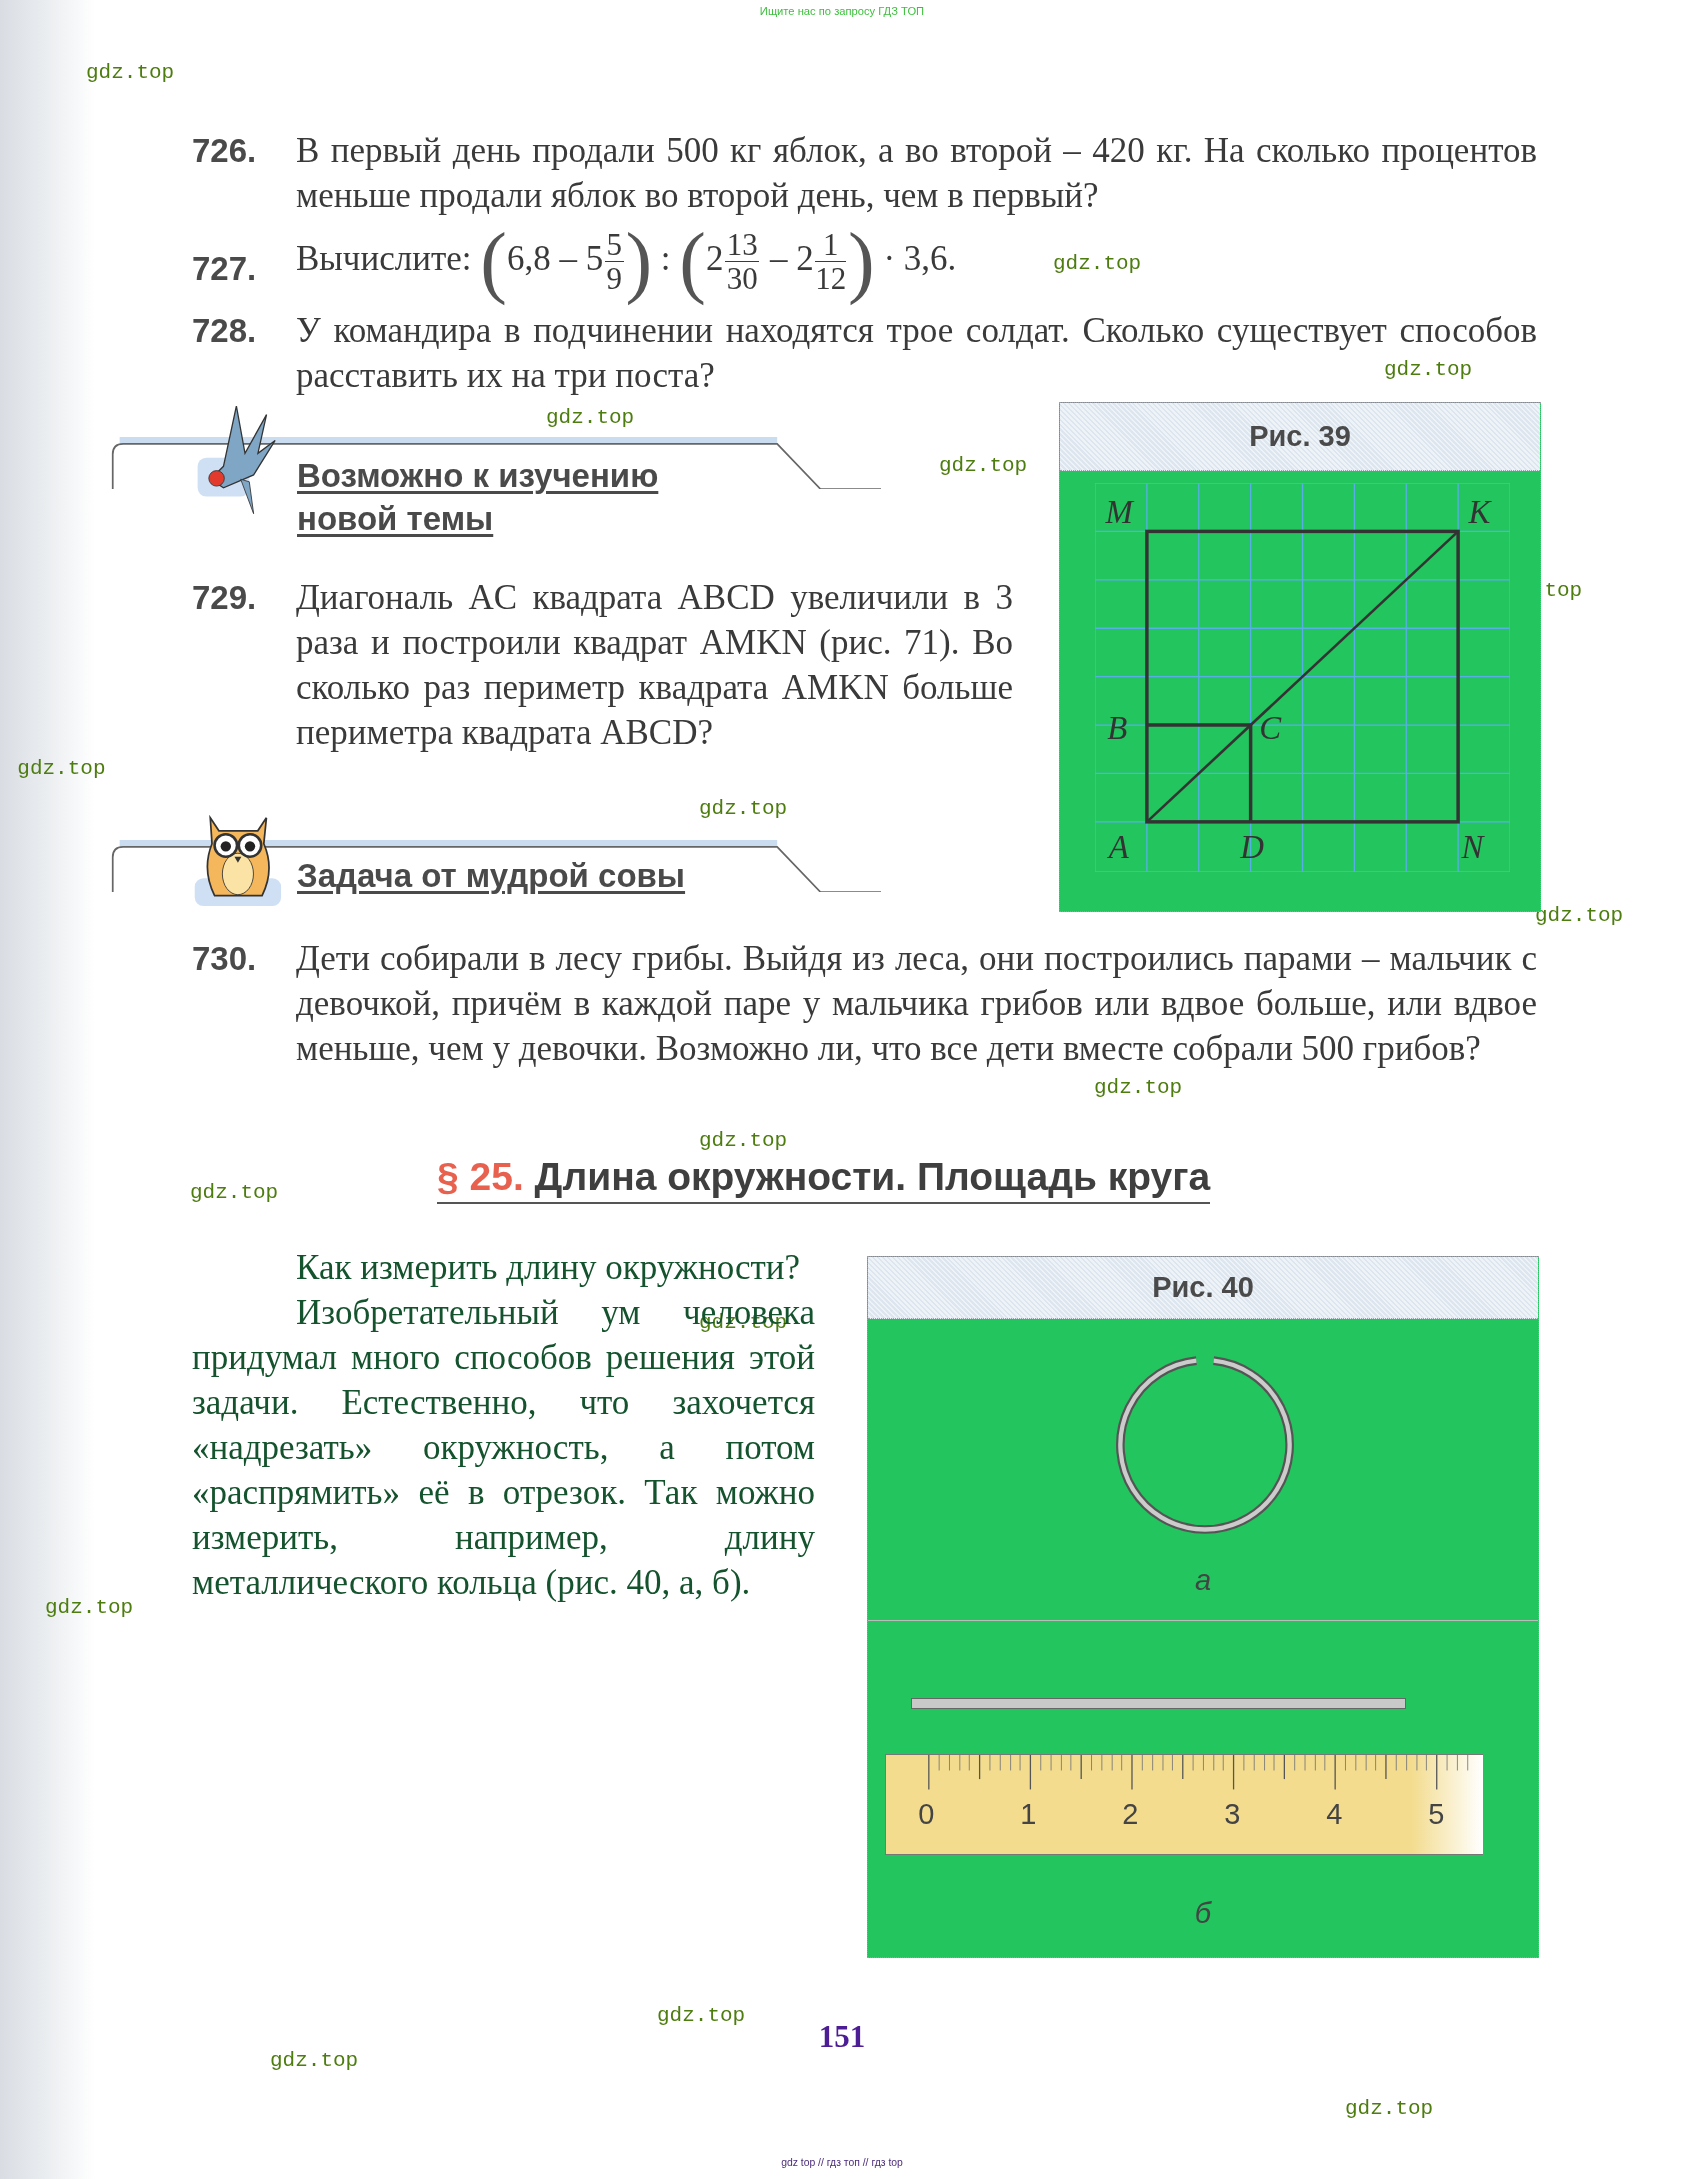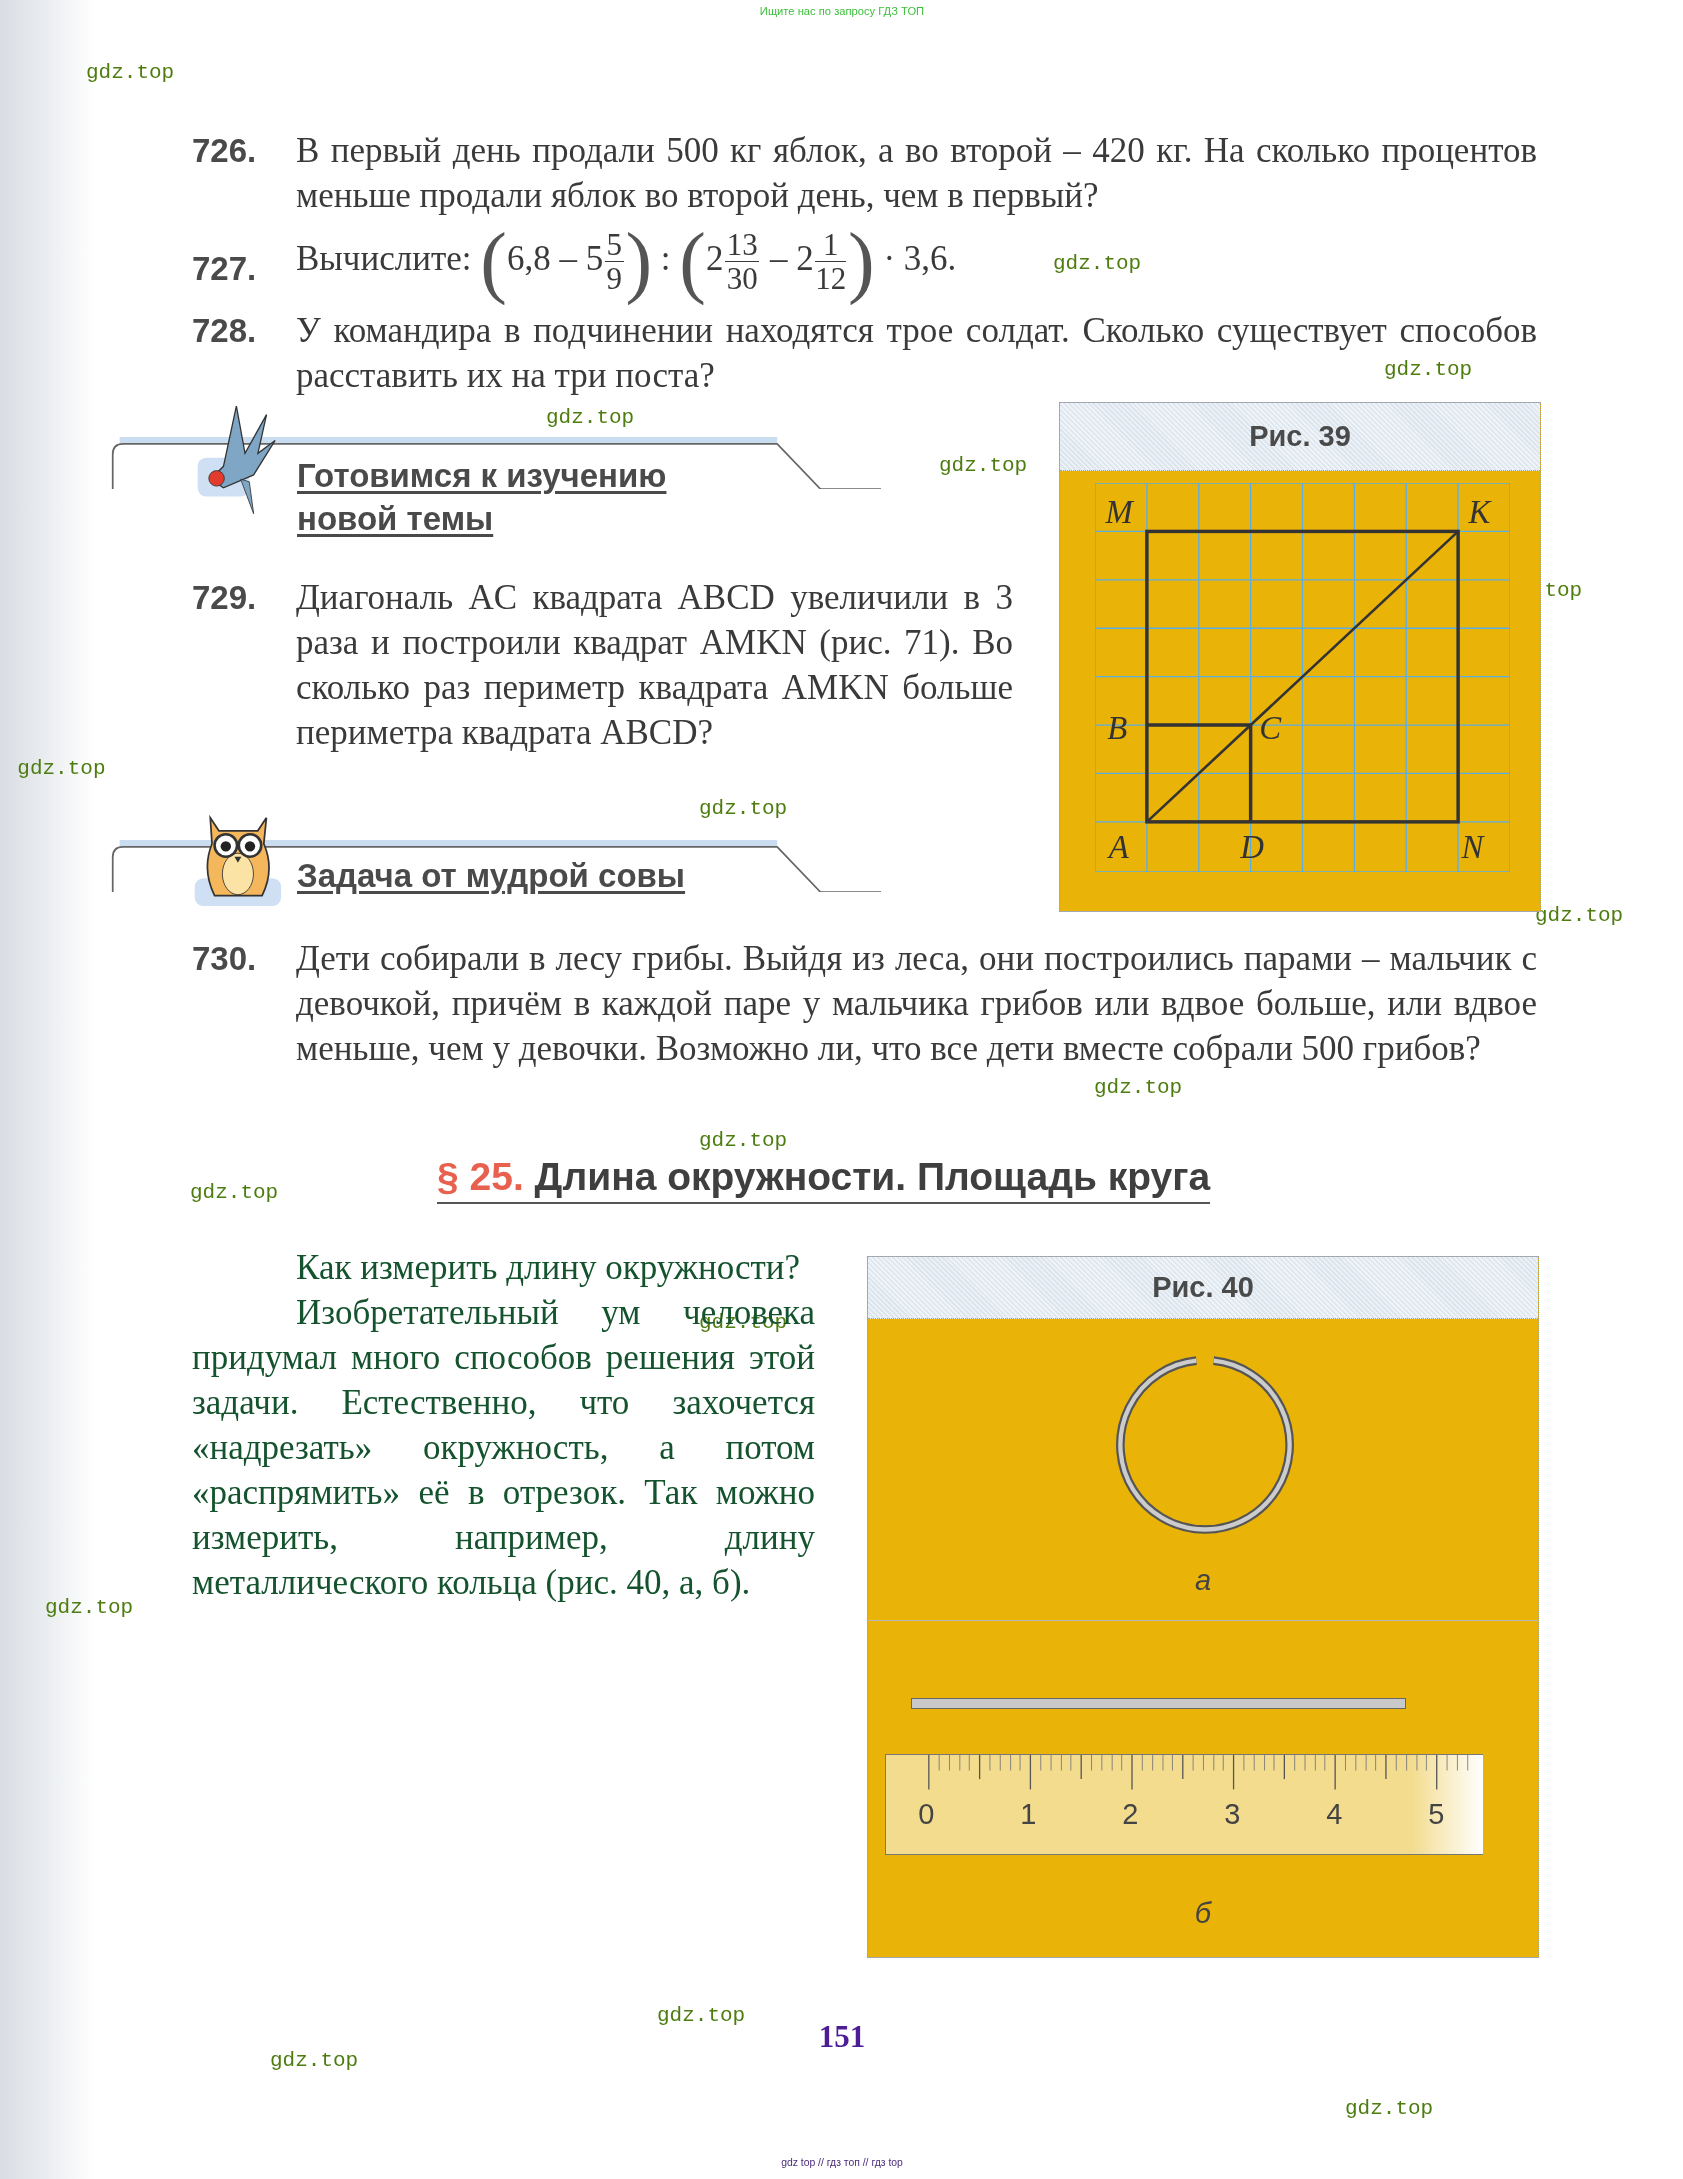--- a/index.html
+++ b/index.html
@@ -11,21 +11,21 @@
   .prob{position:absolute;left:192px;font-size:35px;line-height:45px;color:#3a3a3a;}
   .prob .num{position:absolute;left:0;top:0;font-family:"Liberation Sans",sans-serif;font-weight:bold;color:#4a4a4a;font-size:33px;}
   .prob .txt{display:block;margin-left:104px;text-align:justify;}
   .frac{display:inline-block;vertical-align:middle;text-align:center;line-height:33px;margin:0 1.7px;}
   .frac span{display:block;font-size:31px;}
   .frac .n{border-bottom:1.7px solid #3a3a3a;padding:0 1.7px;}
   .paren{font-size:80px;vertical-align:middle;font-weight:100;color:#555;line-height:69px;}
   .banner{position:absolute;left:111px;width:770px;}
   .banner .line{position:absolute;left:0;top:31px;width:100%;height:52px;}
   .banner .title{position:absolute;left:186px;font-family:"Liberation Sans",sans-serif;font-weight:bold;font-size:33px;line-height:43px;color:#4a4a4a;text-decoration:underline;text-decoration-thickness:2.6px;text-underline-offset:3.5px;}
-  .fig{position:absolute;border:1.7px dotted #9aa0a6;background:#eab308;}
+  .fig{position:absolute;border:1.7px dotted #9aa0a6;background:#22c55e;}
   .fig .cap{height:67px;background:repeating-linear-gradient(45deg,#dde6ef 0 1.7px,#eef3f8 1.7px 3.5px);border-bottom:1.7px dotted #9aa0a6;text-align:center;font-family:"Liberation Sans",sans-serif;font-weight:bold;font-size:29px;line-height:67px;color:#4a4a4a;}
   .section{position:absolute;left:437px;top:1152px;font-family:"Liberation Sans",sans-serif;font-weight:bold;font-size:39px;color:#3f3f3f;border-bottom:2.6px solid #555;line-height:50px;}
   .section .sec{color:#e8604e;font-weight:bold;}
   .body{position:absolute;left:192px;width:623px;font-size:35px;line-height:45px;text-align:justify;color:#14532d;}
   .body p{margin:0;text-indent:104px;}
   .pageno{position:absolute;top:2019px;left:0;width:1684px;text-align:center;font-family:"Liberation Serif",serif;font-weight:bold;font-size:31px;color:#4c1d95;}
 </style>
 </head>
 <body>
 
@@ -79,21 +79,21 @@
   <svg class="line" viewBox="0 0 890 60" preserveAspectRatio="none">
     <rect x="10" y="0" width="760" height="8" fill="#c9dcf0"></rect>
     <path d="M2 60 V20 Q2 8 14 8 H770 L820 60 H890" fill="none" stroke="#666" stroke-width="2"></path>
   </svg>
   <svg style="position:absolute;left:78px;top:0" width="112" height="112" viewBox="0 0 130 130">
     <rect x="10" y="60" width="60" height="45" rx="10" fill="#cfe0f5"></rect>
     <path d="M55 0 L40 70 L25 85 L40 95 L75 80 L100 40 L80 55 L90 10 L65 55 Z" fill="#7fa6c4" stroke="#333" stroke-width="1.5"></path>
     <circle cx="32" cy="84" r="9" fill="#e23b2e" stroke="#333"></circle>
     <path d="M60 85 L75 125 L70 88 Z" fill="#7fa6c4" stroke="#333"></path>
   </svg>
-  <div class="title" style="top:48px">Готовимся к изучению</div>
+  <div class="title" style="top:48px">Возможно к изучению</div>
   <div class="title" style="top:91px">новой темы</div>
 </div>
 
 <div class="fig" style="left:1059px;top:402px;width:480px;height:508px">
   <div class="cap">Рис. 39</div>
   <svg style="position:absolute;left:35px;top:80px" width="415" height="389" viewBox="0 0 480 450">
     <g stroke="#5aaee8" stroke-width="1.5">
       <line x1="0" y1="0" x2="0" y2="450"></line>
         <line x1="60" y1="0" x2="60" y2="450"></line>
         <line x1="120" y1="0" x2="120" y2="450"></line>

